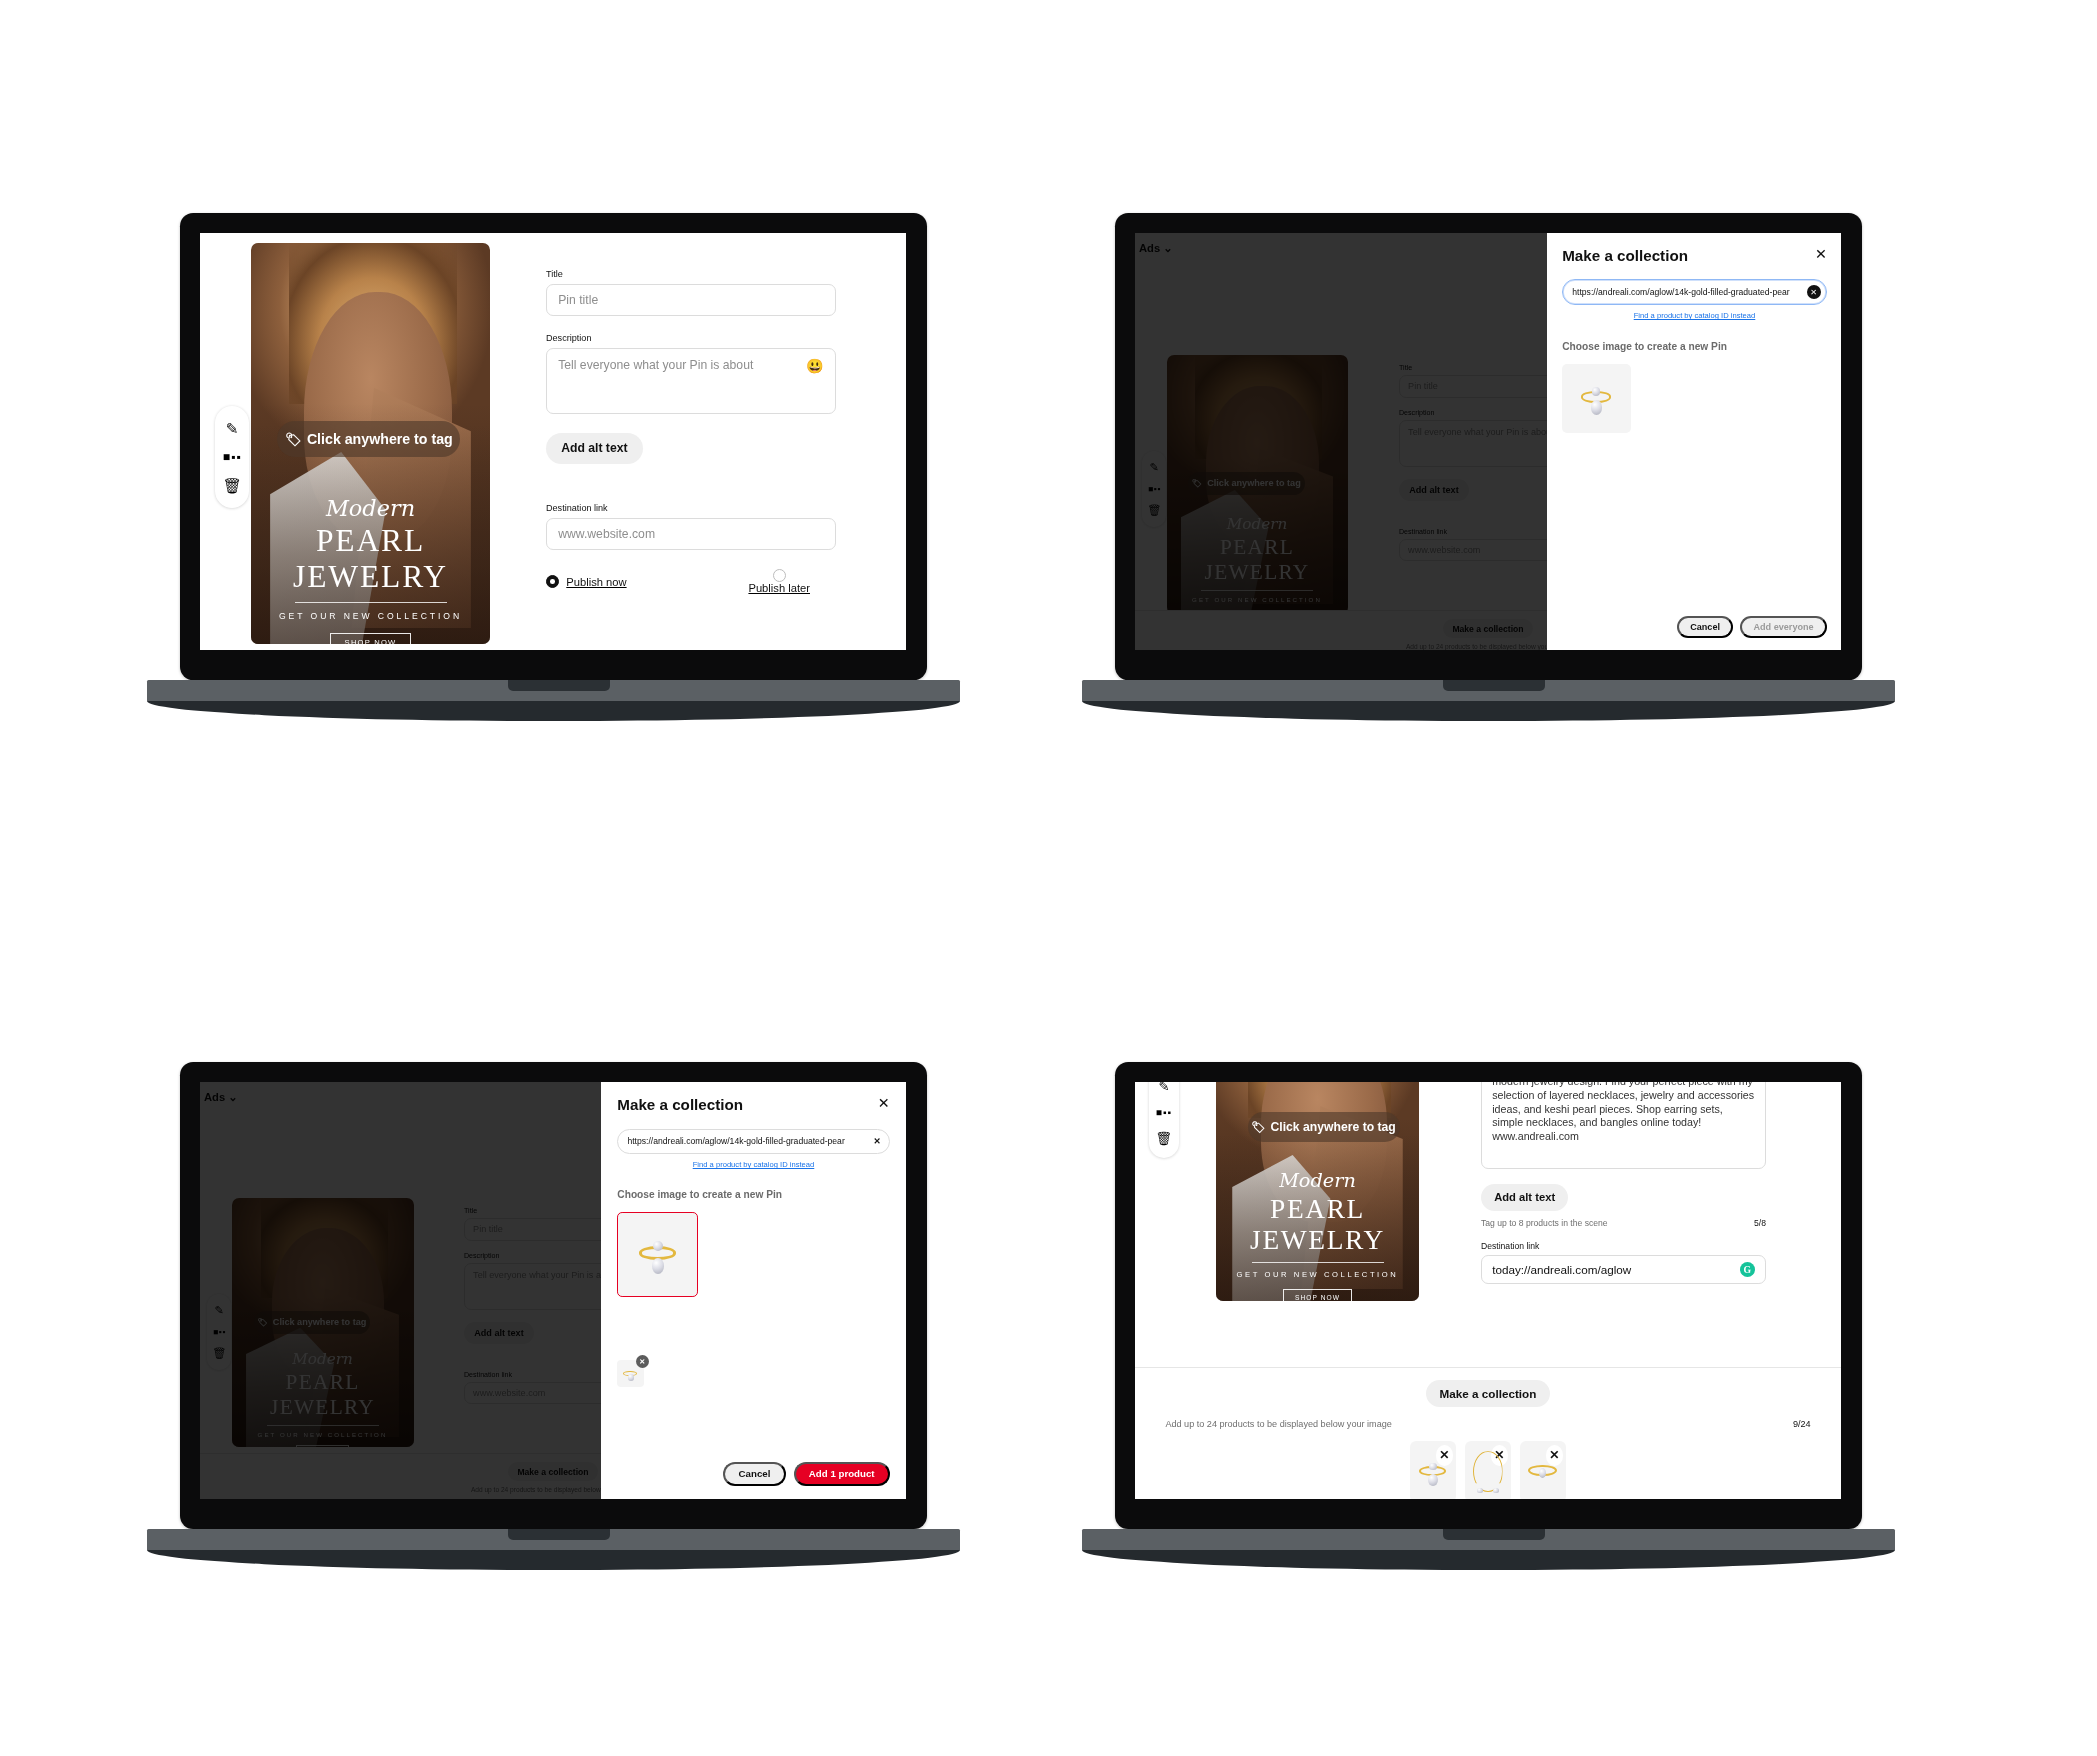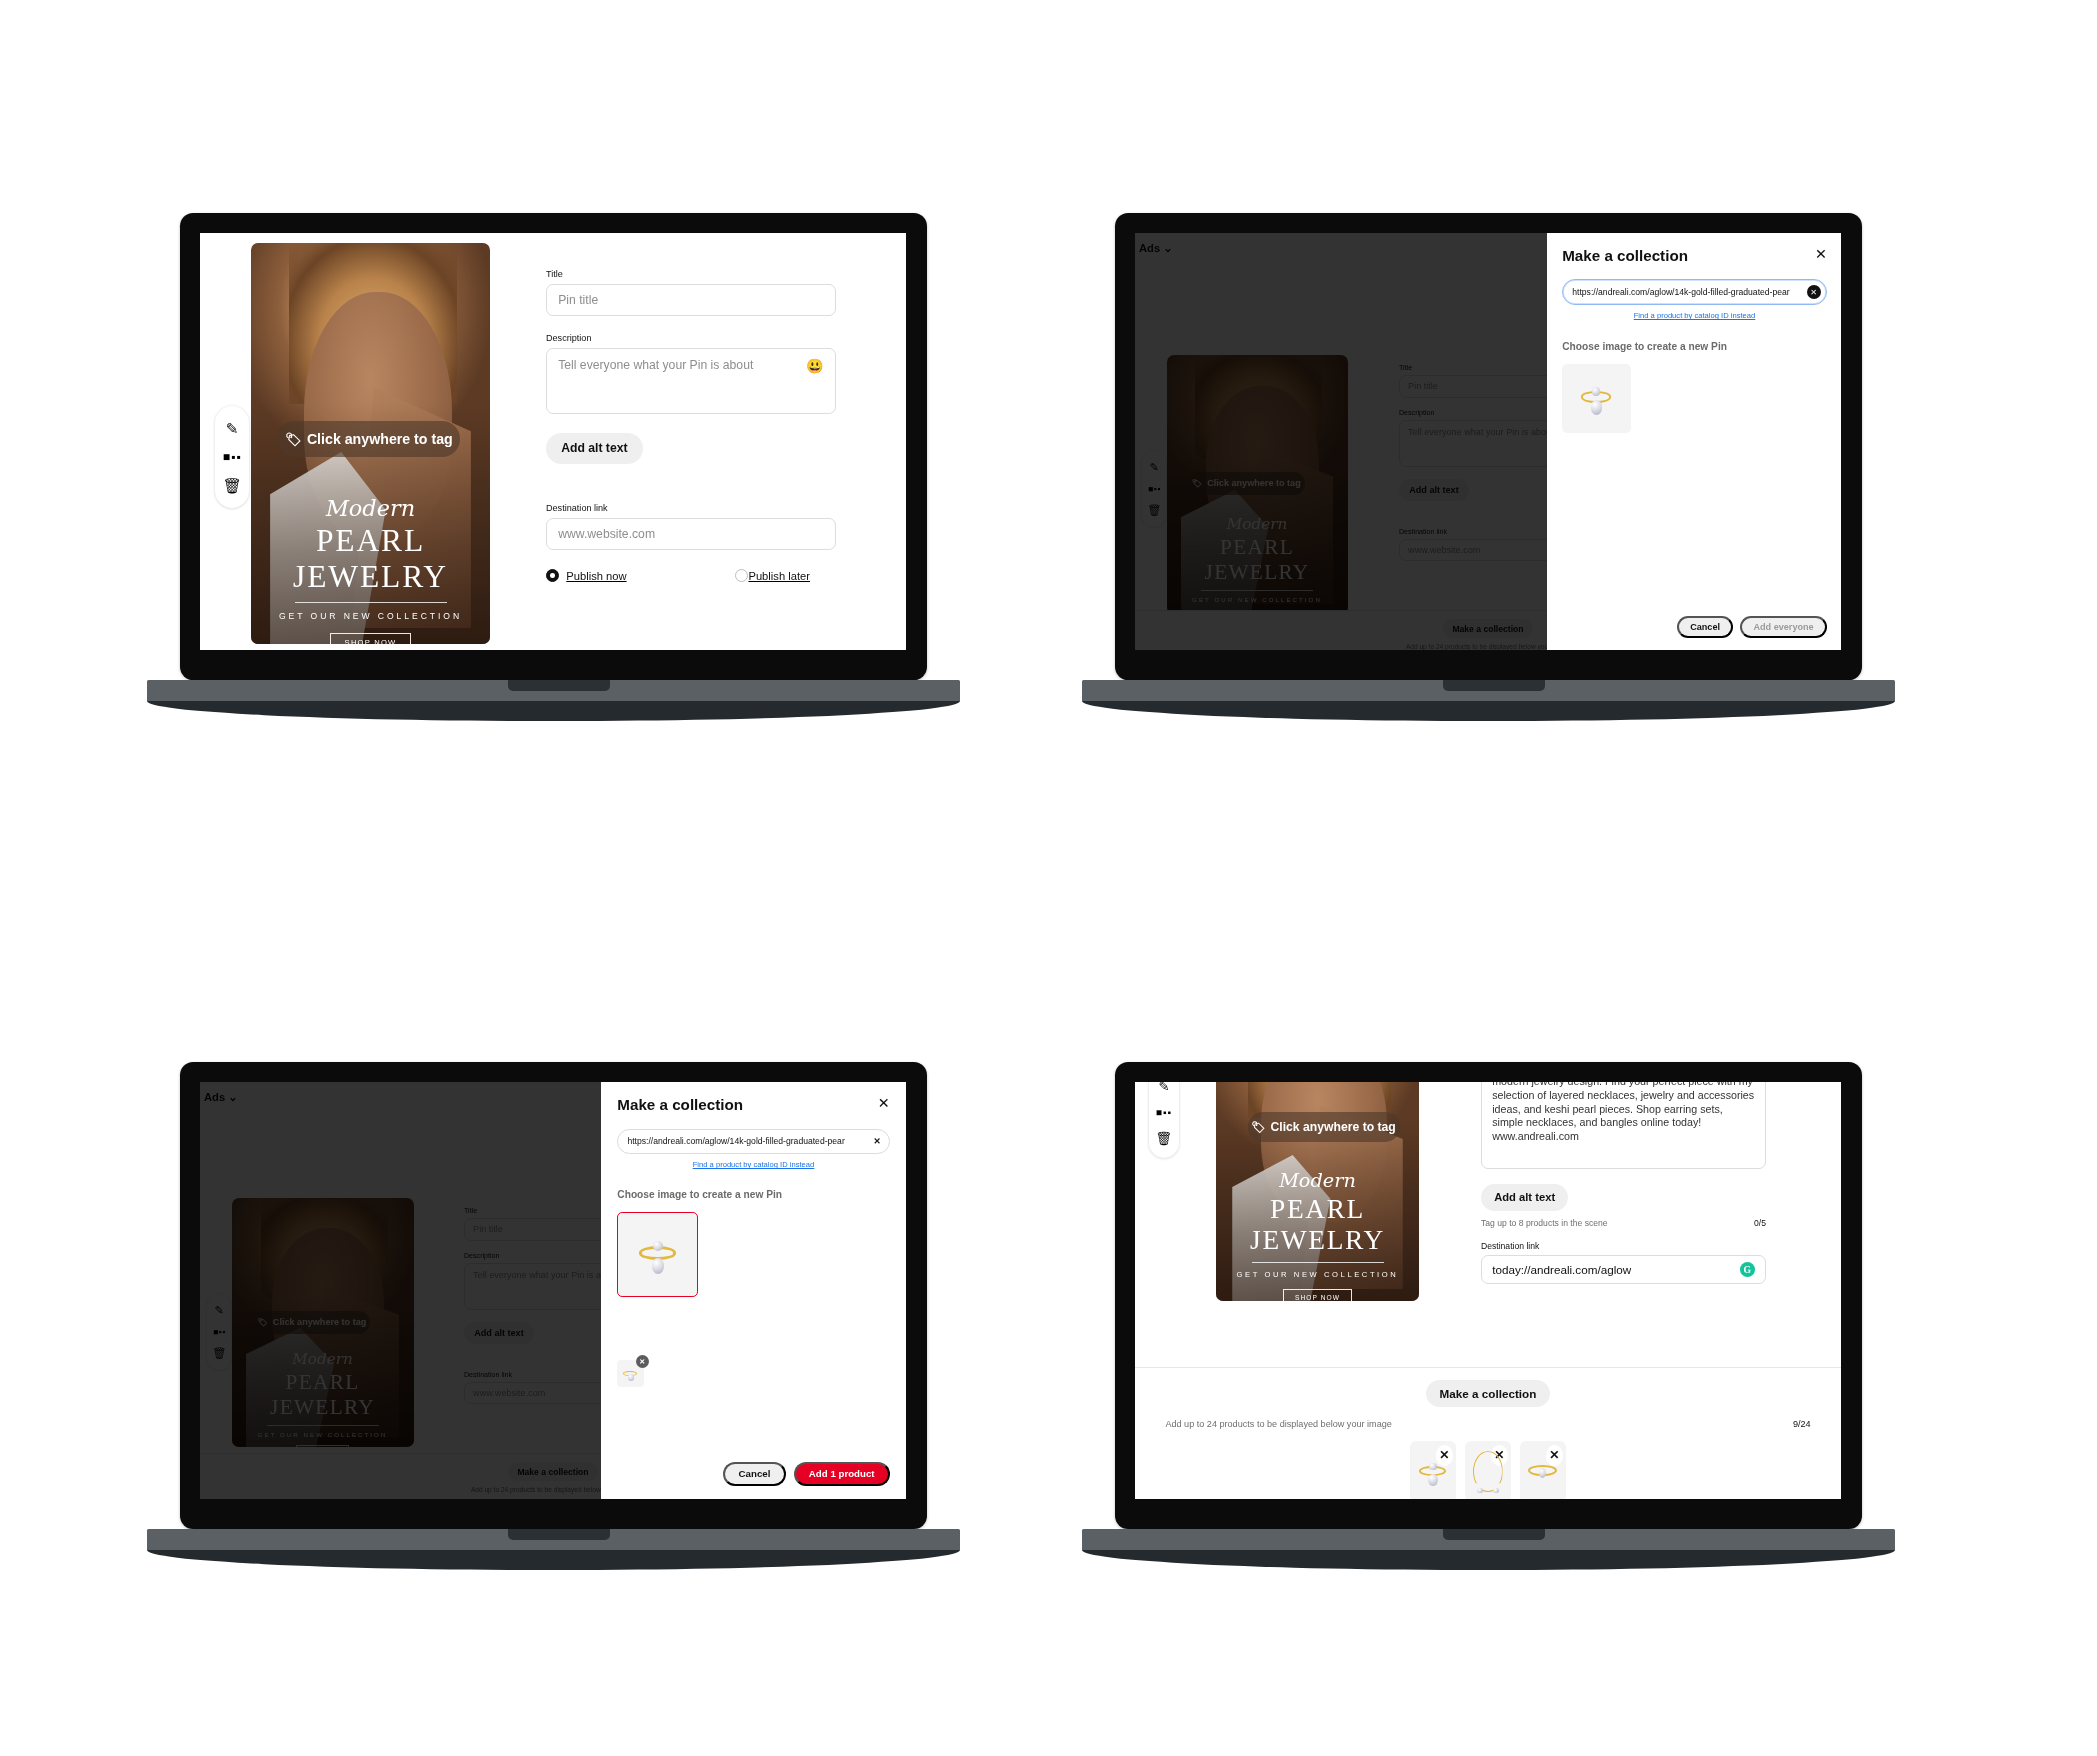--- a/index.html
+++ b/index.html
@@ -279,21 +279,21 @@
             <span>www.website.com</span>
           </div>
 
           <div class="radio-row" style="margin-top:19.3px; justify-content:space-between; width:264px;text-decoration:underline;">
             <div class="radio-row" style="gap:7.1px;">
               <span class="radio on" style="width:13.2px;height:13.2px;">
                   <i style="width:4.6px;height:4.6px;"></i>
                 </span>
               <span style="font-size:11.2px;color:#111;">Publish now</span>
             </div>
-            <div class="radio-row" style="gap:0;">
+            <div class="radio-row" style="gap:0;flex-direction:column;">
               <span class="radio off" style="width:13.2px;height:13.2px;"></span>
               <span style="font-size:11.2px;color:#111;">Publish later</span>
             </div>
           </div>
         </div>
 
       </div>
     </div>
     <div class="base-top" style="left:0; top:467px; width:813px; height:21.3px;"></div>
     <div class="base-notch" style="left:361px; top:467px; width:102px; height:11.2px;"></div>
@@ -552,21 +552,21 @@
 
         <div class="form-col" style="left:346px; top:-15.2px; width:285px;">
           <div class="fld" style="height:102px; padding:7.1px 10.2px; font-size:10.7px; color:#333; line-height:1.28; display:block;">
             <span>modern jewelry design. Find your perfect piece with my selection of layered necklaces, jewelry and accessories ideas, and keshi pearl pieces. Shop earring sets, simple necklaces, and bangles online today! www.andreali.com</span>
           </div>
 
           <button class="pill-btn" style="margin-top:15.2px; height:26.4px; padding:0 13.2px; font-size:11.2px;">Add alt text</button>
 
           <div style="display:flex; align-items:center; justify-content:space-between; margin-top:7.1px;">
             <span class="muted" style="font-size:8.6px;">Tag up to 8 products in the scene</span>
-            <span class="count" style="font-size:8.6px;">0/5</span>
+            <span class="count" style="font-size:8.6px;">5/8</span>
           </div>
 
           <label class="fld-label" style="font-size:8.6px; margin:13.2px 0 4.1px;">Destination link</label>
           <div class="fld single" style="height:28.5px; padding:0 10.2px; font-size:11.7px; color:#111; justify-content:space-between;">
             <span>today://andreali.com/aglow</span>
             <span class="grammarly" style="width:15.2px;height:15.2px;font-size:9.7px;">G</span>
           </div>
         </div>
 
         <div class="strip" style="top:285px; height:132px; padding:12.2px 15.2px;">

